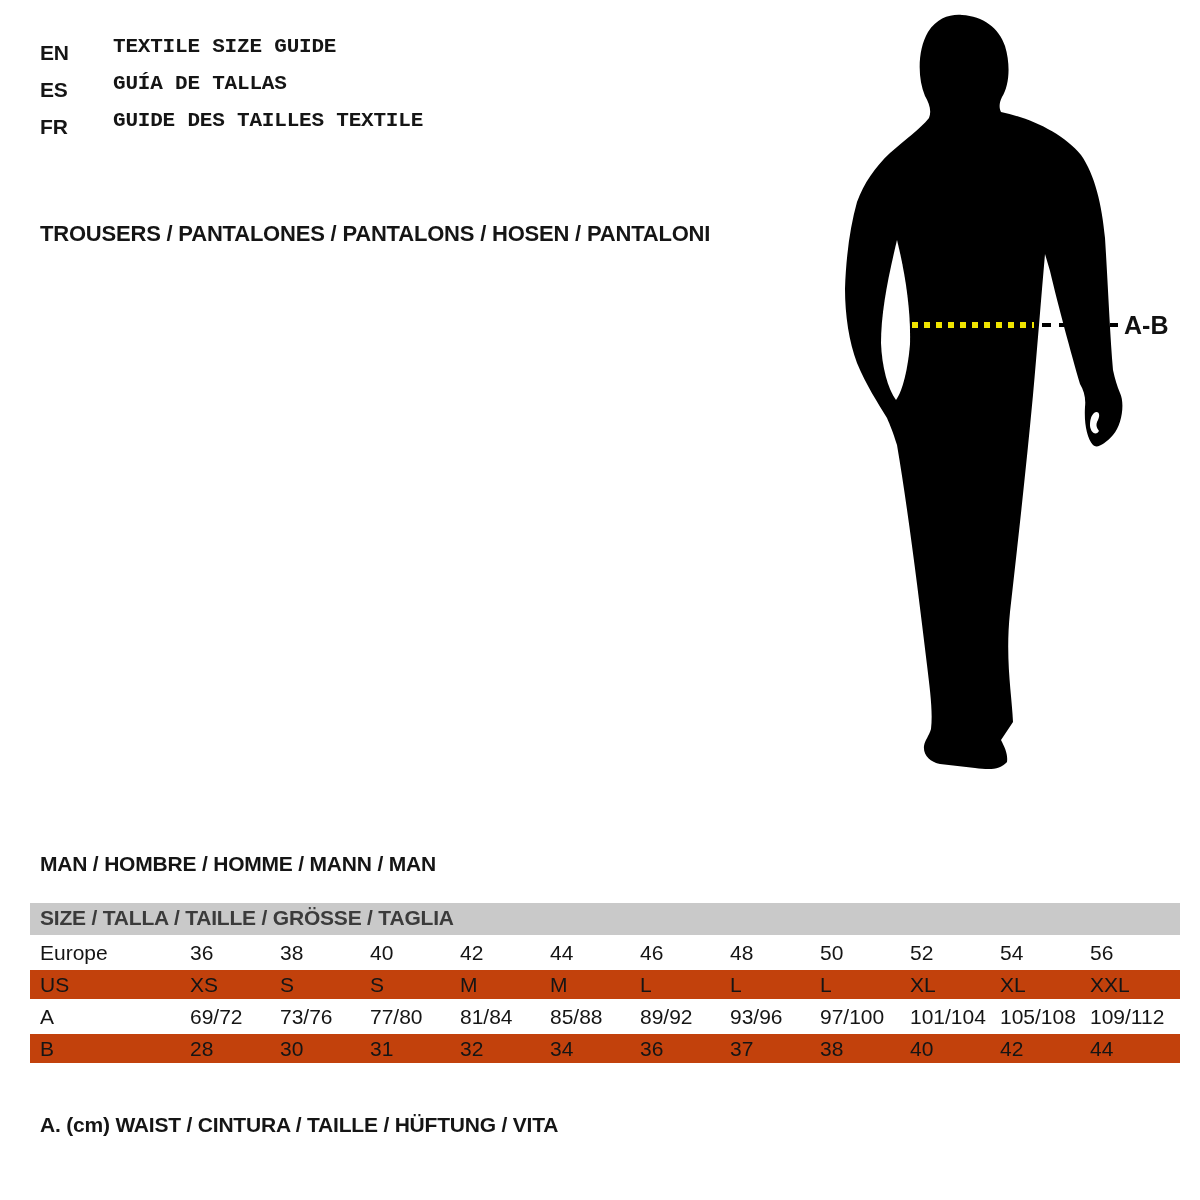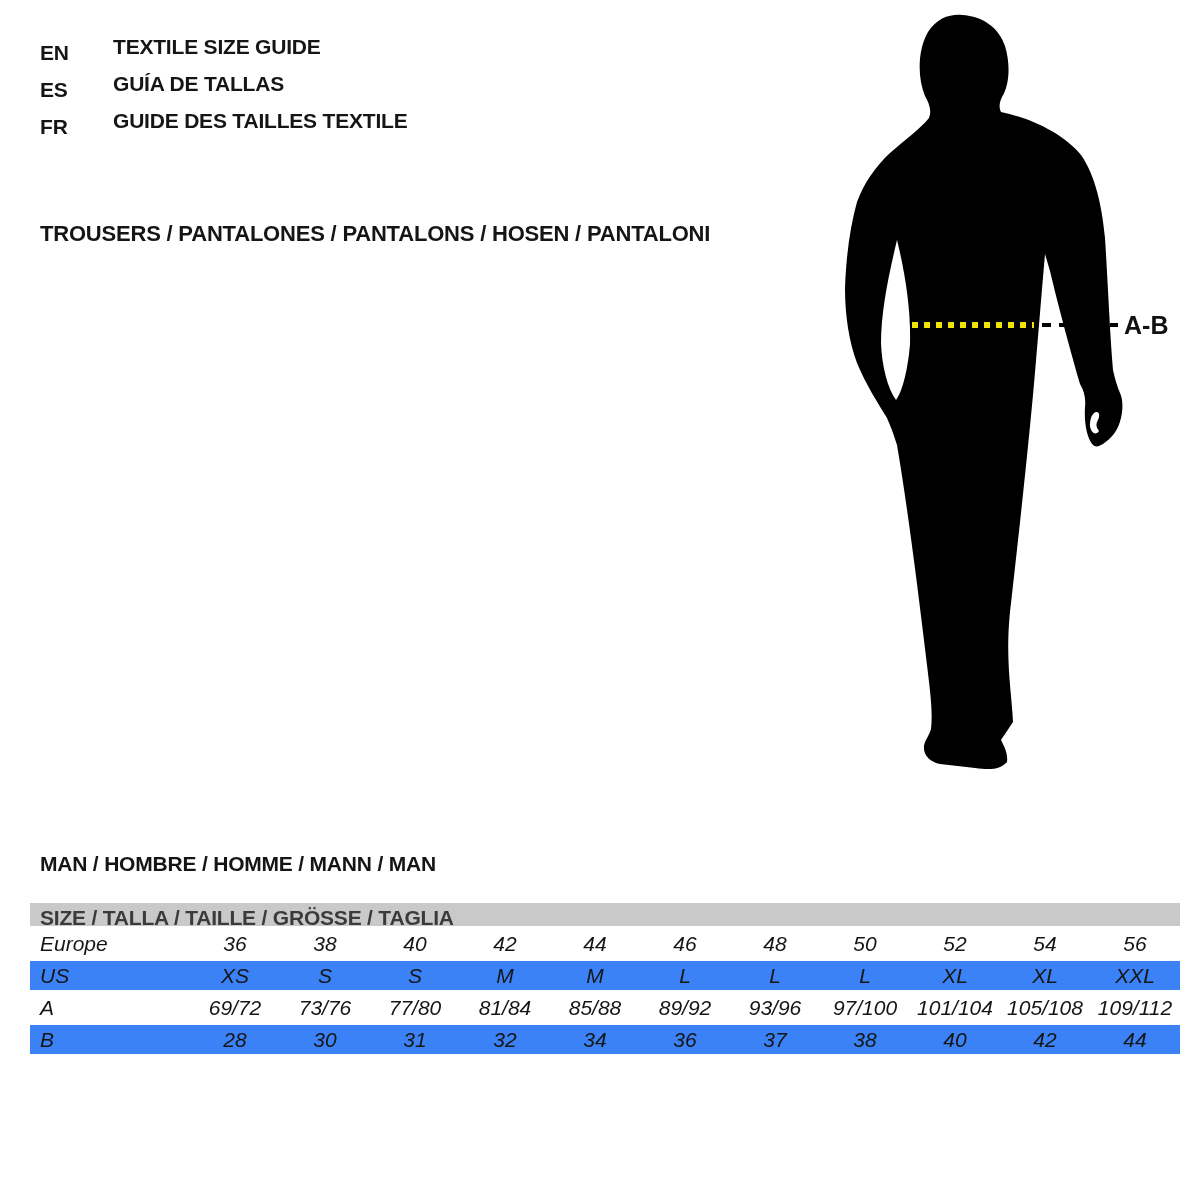--- a/index.html
+++ b/index.html
@@ -12,56 +12,55 @@
     color:#151515;
     overflow:hidden;
   }
   
   .lang-list { position:absolute; left:40px; top:28px; }
   .lang-row { display:flex; height:37px; align-items:center; }
   .lang-code {
     width:73px; font-size:21px; font-weight:700; letter-spacing:-0.2px;margin-top:12px;
   }
   .lang-label {
-    font-size:21px; font-weight:700; letter-spacing:-0.2px; white-space:nowrap;
+    font-size:21px; font-weight:700; letter-spacing:-0.2px; white-space:nowrap;font-family:Liberation Mono, monospace;
   }
   
   .category-title {
     position:absolute; left:40px; top:221px;
     font-size:22px; font-weight:700; letter-spacing:-0.2px; white-space:nowrap;
   }
   
   .figure-svg { position:absolute; left:830px; top:0px; width:370px; height:810px; }
   
   .section-title {
     position:absolute; left:40px; top:852px;
     font-size:21px; font-weight:700; letter-spacing:-0.2px;
   }
   
   .table-wrap { position:absolute; left:30px; top:903px; width:1150px; }
   .table-header-bar {
-    height:23px; line-height:30px; background:#c9c9c9; color:#3b3b3b;
+    height:32px; line-height:30px; background:#c9c9c9; color:#3b3b3b;
     font-size:21px; font-weight:700; letter-spacing:-0.2px;
     padding-left:10px;
   }
   table.size-table {
     width:100%; border-collapse:separate; border-spacing:0 3px;
     table-layout:fixed;
-    font-style:italic;
   }
   table.size-table th.row-label {
     width:160px; text-align:left; padding-left:10px;
     font-size:21px; font-weight:400;
   }
   table.size-table td {
-    text-align:center; font-size:21px; font-weight:400;
+    font-size:21px; font-weight:400;
   }
   table.size-table tr { height:29px; }
   table.size-table tr.shade-even { background:#ffffff; }
-  table.size-table tr.shade-odd  { background:#3b82f6;margin-top:24px; }
+  table.size-table tr.shade-odd  { background:#c2410c;margin-top:24px; }
   
   .footnotes { position:absolute; left:40px; top:1106px; }
   .footnote {
     font-size:21px; font-weight:700; letter-spacing:-0.2px;
     line-height:38px; white-space:nowrap;
   }
 </style>
 </head>
 <body>
 
@@ -206,15 +205,16 @@
             <td>38</td>
             <td>40</td>
             <td>42</td>
             <td>44</td>
           </tr>
         </tbody>
     </table>
   </div>
 
   <div class="footnotes">
+      <div class="footnote">A. (cm) WAIST / CINTURA / TAILLE / HÜFTUNG / VITA</div>
     </div>
 
 </div>
 
 </body></html>

